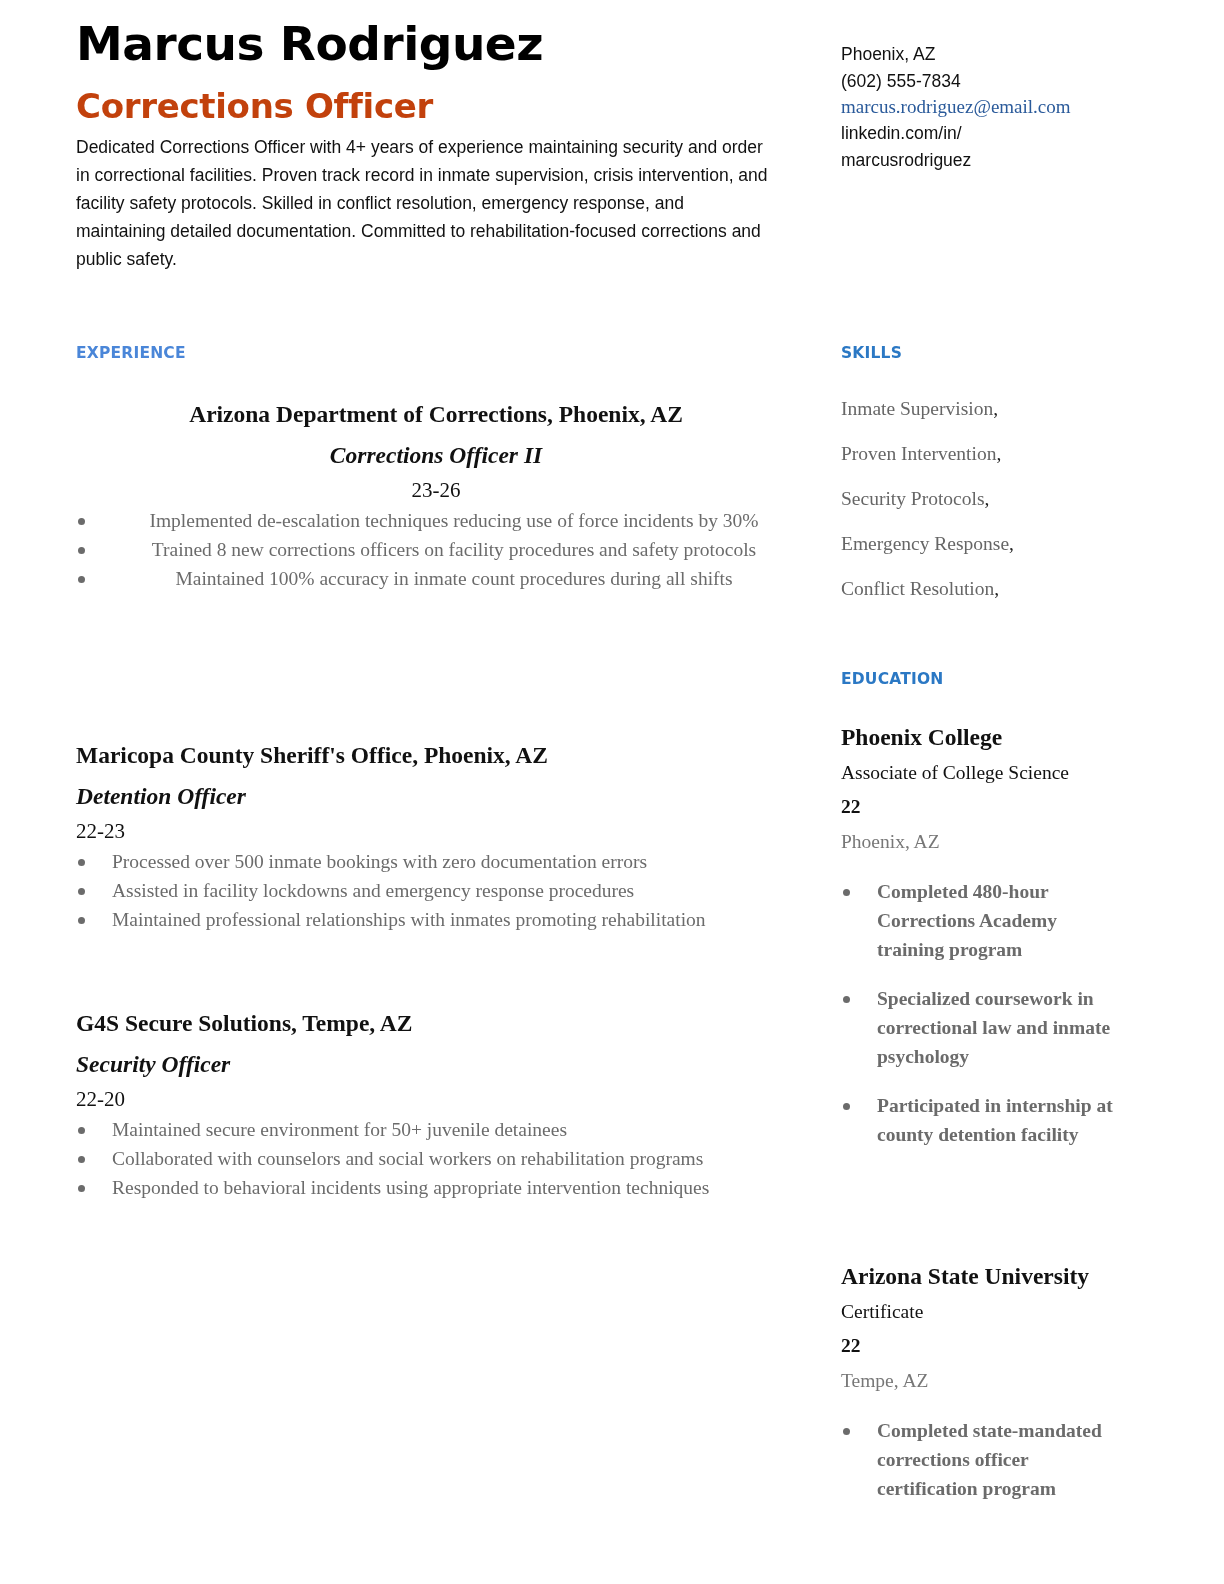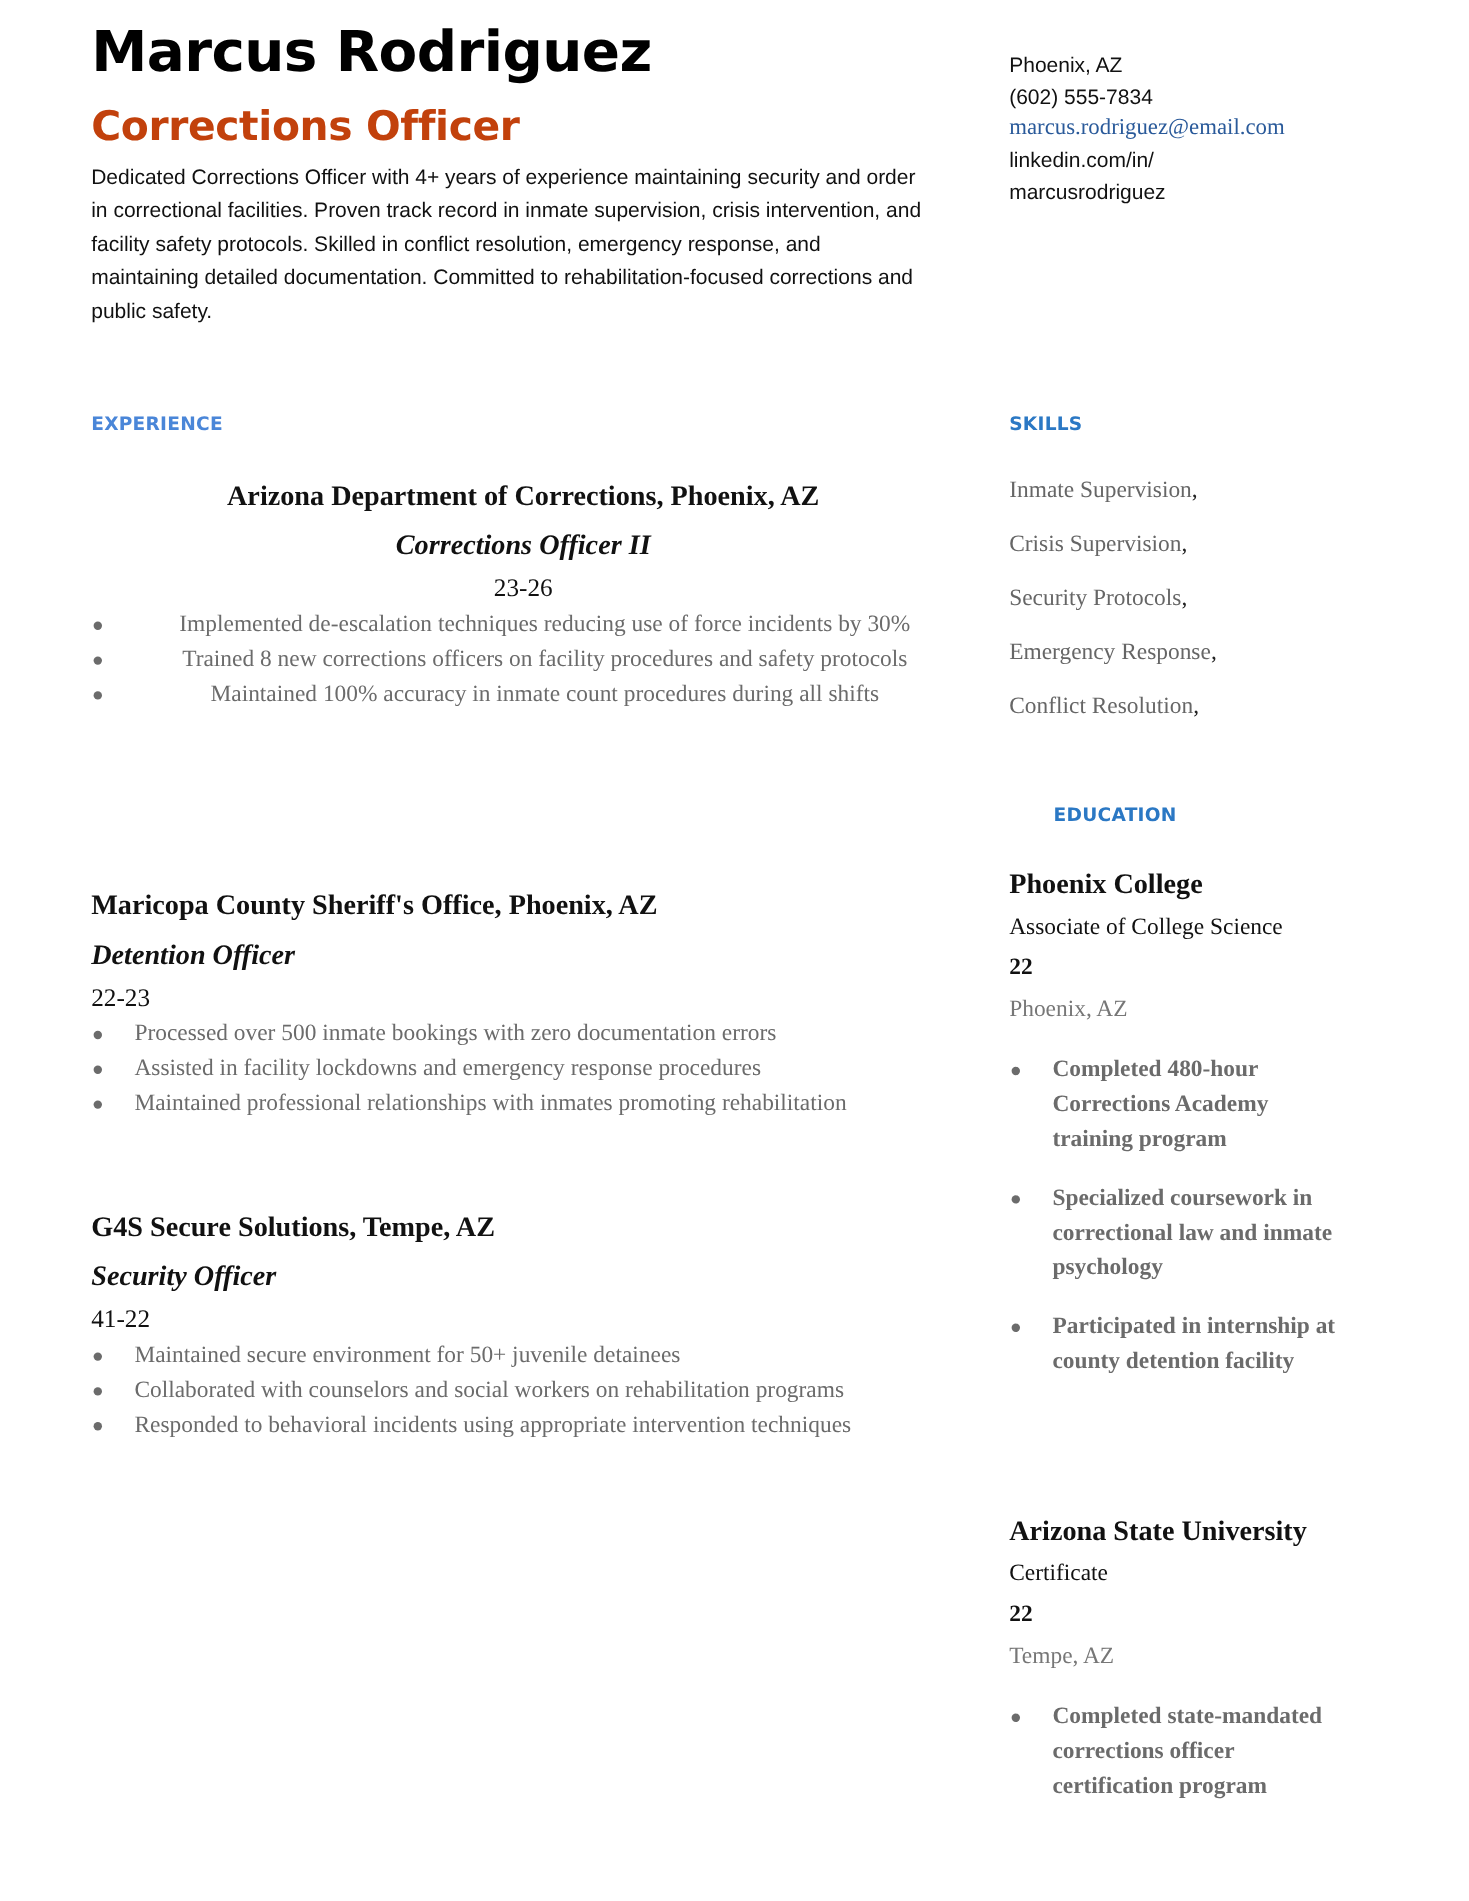--- a/index.html
+++ b/index.html
@@ -34,21 +34,21 @@
     }
     .contact .line { display: block; }
 
     
     .section-heading {
       position: absolute; font-family: "DejaVu Sans", sans-serif; font-weight: bold;
       font-size: 15.5px; letter-spacing: 0.2px;
     }
     #exp-heading { left: 76px; top: 344px; color: #4a86d8; }
     #skills-heading { left: 841px; top: 344px; color: #2b78c4; }
-    #edu-heading { left: 841px; top: 670px; color: #2b78c4; margin-left: 37px; }
+    #edu-heading { left: 841px; top: 670px; color: #2b78c4; }
 
     
     .job { position: absolute; left: 76px; width: 720px; }
     .job .company {
       font-family: "Liberation Serif", serif; font-weight: bold;
       font-size: 23.5px; color: #111; line-height: 30px;
     }
     .job .role {
       font-family: "Liberation Serif", serif; font-weight: bold; font-style: italic;
       font-size: 23.5px; color: #111; line-height: 30px; margin-top: 11px;
@@ -141,31 +141,31 @@
   <ul class="bullets">
     <li><span class="dot"></span><span>Processed over 500 inmate bookings with zero documentation errors</span></li>
     <li><span class="dot"></span><span>Assisted in facility lockdowns and emergency response procedures</span></li>
     <li><span class="dot"></span><span>Maintained professional relationships with inmates promoting rehabilitation</span></li>
   </ul>
 </div>
 
 <div class="job" style="top:1008px;">
   <div class="company">G4S Secure Solutions, Tempe, AZ</div>
   <div class="role">Security Officer</div>
-  <div class="dates">41-22</div>
+  <div class="dates">22-20</div>
   <ul class="bullets">
     <li><span class="dot"></span><span>Maintained secure environment for 50+ juvenile detainees</span></li>
     <li><span class="dot"></span><span>Collaborated with counselors and social workers on rehabilitation programs</span></li>
     <li><span class="dot"></span><span>Responded to behavioral incidents using appropriate intervention techniques</span></li>
   </ul>
 </div>
 
 <div class="skills">
   <div class="skill"><span>Inmate Supervision</span><span class="comma">,</span></div>
-  <div class="skill"><span>Crisis Supervision</span><span class="comma">,</span></div>
+  <div class="skill"><span>Proven Intervention</span><span class="comma">,</span></div>
   <div class="skill"><span>Security Protocols</span><span class="comma">,</span></div>
   <div class="skill"><span>Emergency Response</span><span class="comma">,</span></div>
   <div class="skill"><span>Conflict Resolution</span><span class="comma">,</span></div>
 </div>
 
 <div class="edu" style="top:722px;">
   <div class="school">Phoenix College</div>
   <div class="degree">Associate of College Science</div>
   <div class="year">22</div>
   <div class="loc">Phoenix, AZ</div>

